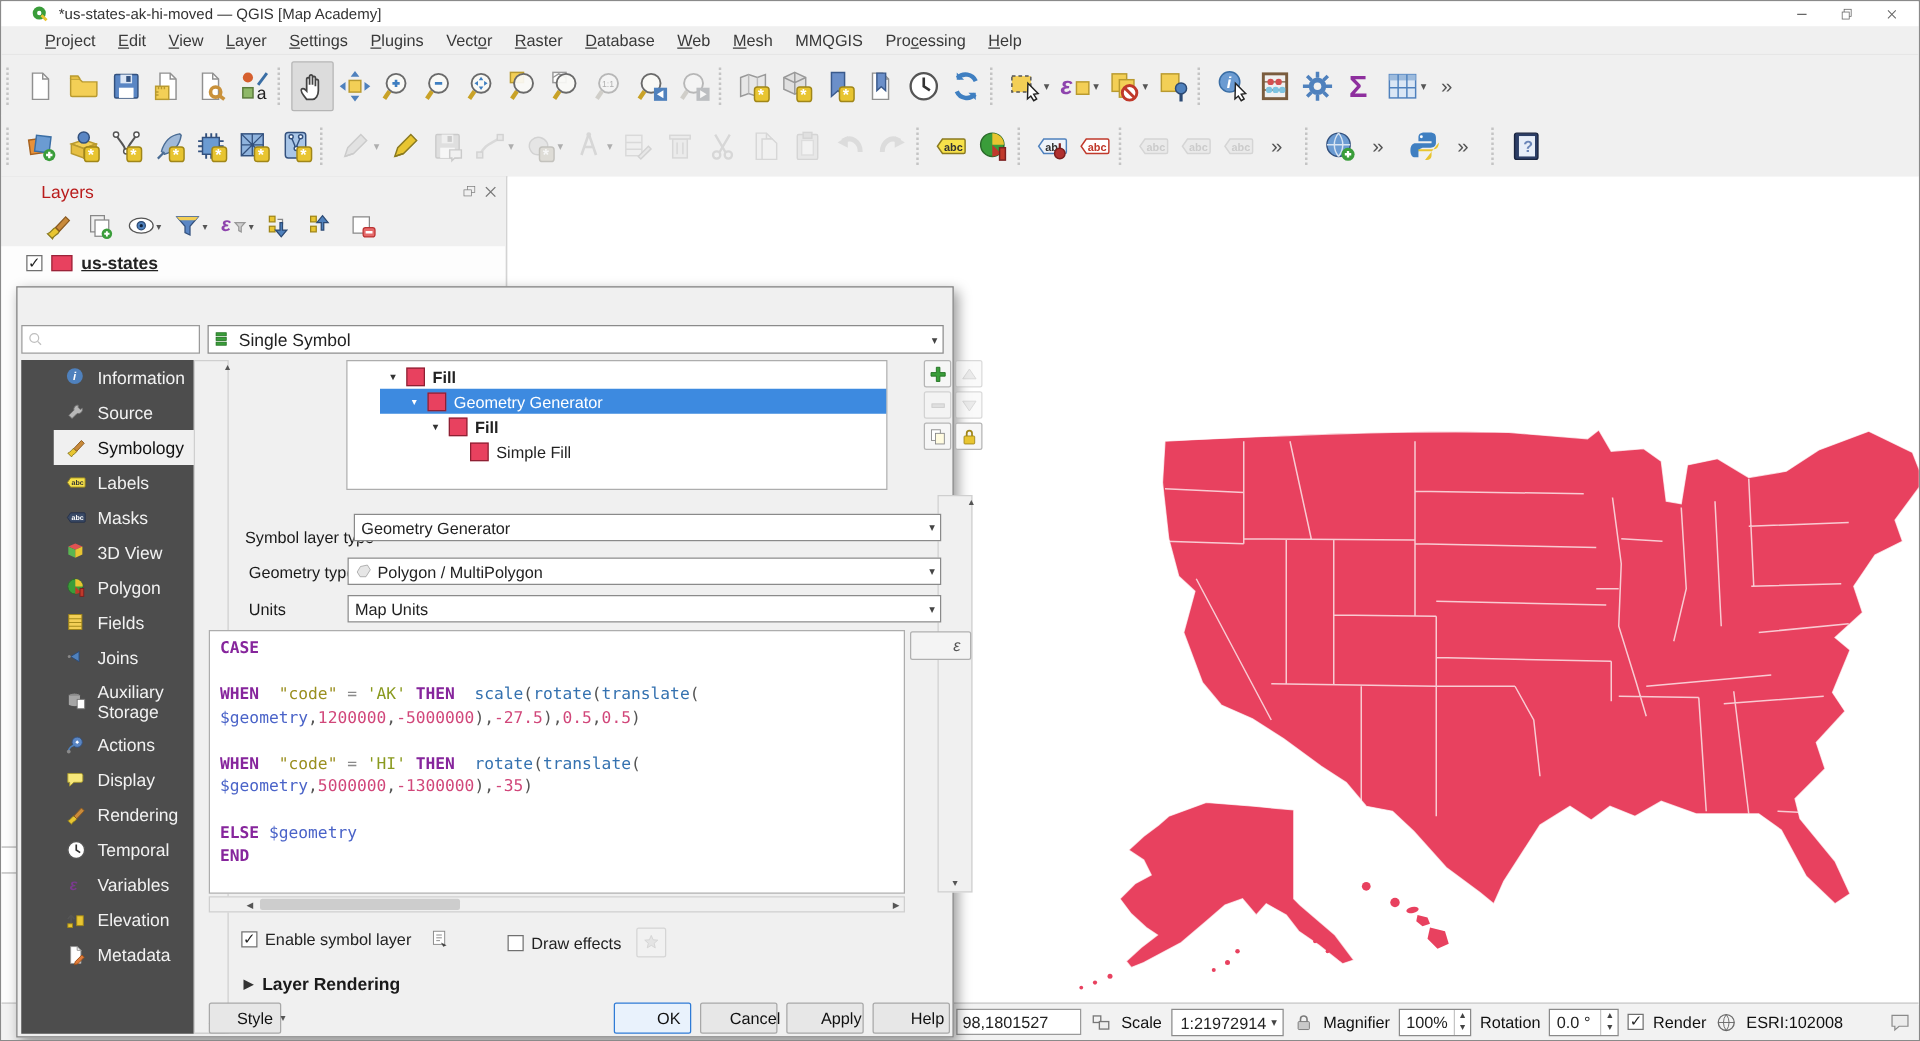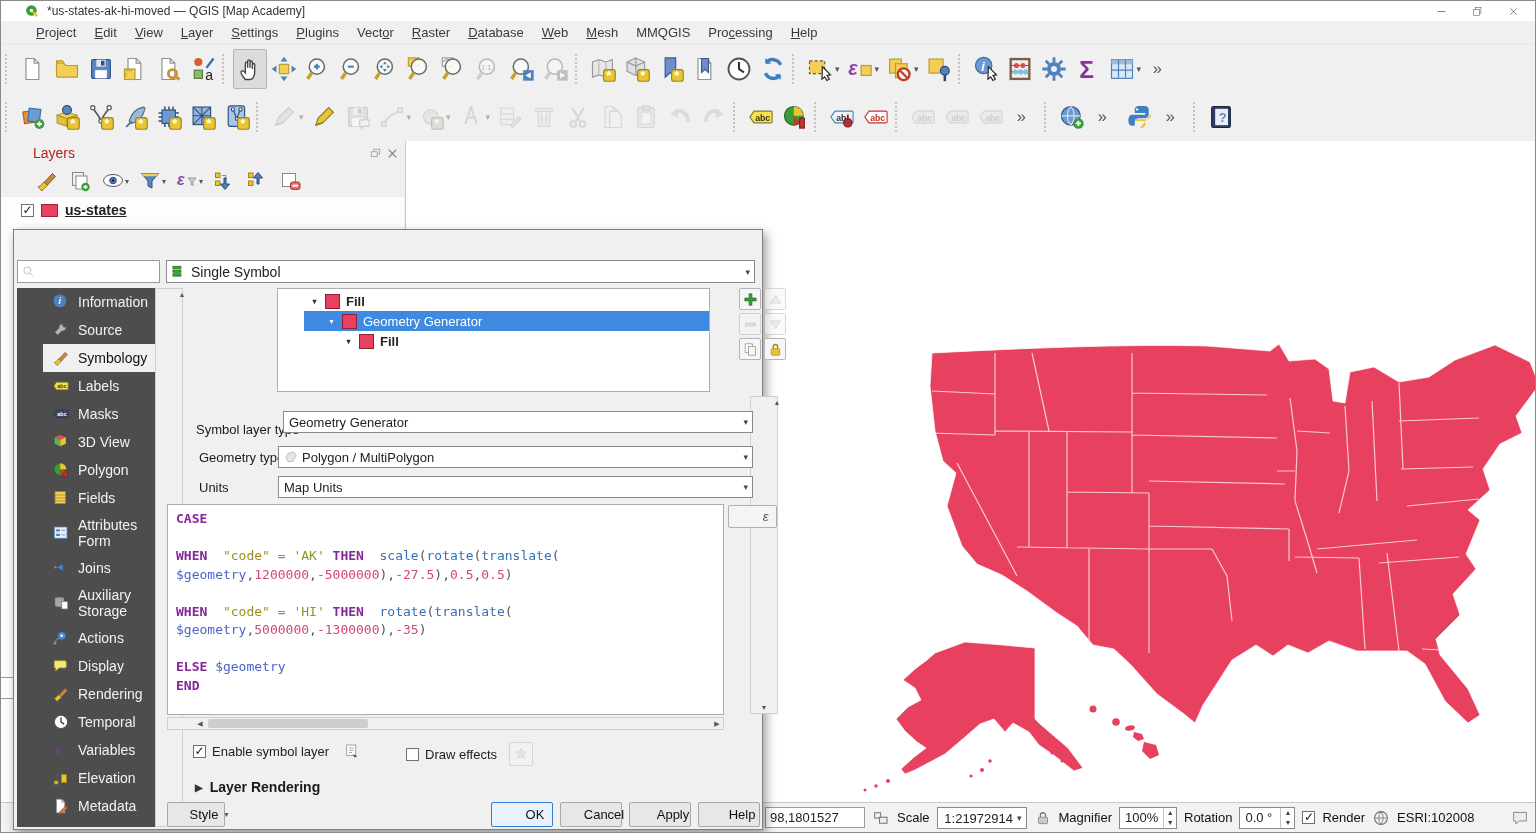--- a/index.html
+++ b/index.html
@@ -890,29 +890,20 @@
         </div>
         <div class="side-item">
           <span class="icn"><svg viewBox="0 0 24 24">
               <rect x="4" y="3.5" width="14" height="16" fill="#f3cf56" stroke="#a08618"></rect>
               <path d="M4 8h14M4 12h14M4 16h14" stroke="#a08618"></path>
             </svg></span>
           <span>Fields</span>
         </div>
         <div class="side-item">
           <span class="icn"><svg viewBox="0 0 24 24">
-              <rect x="3" y="4" width="17" height="15" fill="#e8eef8" stroke="#4f81bd"></rect>
-              <rect x="5.5" y="7" width="5" height="3" fill="#4f81bd"></rect>
-              <rect x="5.5" y="13" width="5" height="3" fill="#4f81bd"></rect>
-              <path d="M12.5 8.5h5M12.5 14.5h5" stroke="#4f81bd"></path>
-            </svg></span>
-          <span style="width: 80px;">Attributes Form</span>
-        </div>
-        <div class="side-item">
-          <span class="icn"><svg viewBox="0 0 24 24">
               <path d="M15 5.5l-9 5.5 9 5.5z" fill="#4f81bd" stroke="#2c4a74"></path>
               <circle cx="4.5" cy="11" r="1.6" fill="#888"></circle>
             </svg></span>
           <span>Joins</span>
         </div>
         <div class="side-item">
           <span class="icn"><svg viewBox="0 0 24 24">
               <ellipse cx="10" cy="6" rx="6.5" ry="2.7" fill="#8a8a8a" stroke="#4a4a4a"></ellipse>
               <path d="M3.5 6v9c0 1.5 3 2.7 6.5 2.7s6.5-1.2 6.5-2.7V6" fill="#a5a5a5" stroke="#4a4a4a"></path>
               <rect x="13" y="10" width="8" height="10" fill="#fff" stroke="#777"></rect>
@@ -995,20 +986,25 @@
         </div>
         <div class="tree-row sel" style="padding-left: 23px;">
           <span class="arrow">▾</span>
           <span class="swatch sym-swatch-js" style="background: rgb(232, 65, 95);"></span>
           <span>Geometry Generator</span>
         </div>
         <div class="tree-row bold" style="padding-left: 40px;">
           <span class="arrow">▾</span>
           <span class="swatch sym-swatch-js" style="background: rgb(232, 65, 95);"></span>
           <span>Fill</span>
+        </div>
+        <div class="tree-row" style="padding-left: 57px;">
+          <span class="arrow"></span>
+          <span class="swatch sym-swatch-js" style="background: rgb(232, 65, 95);"></span>
+          <span>Simple Fill</span>
         </div>
       </div>
     <div class="abs tree-btns" id="tree-btns">
         <span class="mini-btn">
           <span class="icn"><svg viewBox="0 0 24 24">
               <path d="M10 4h4v6h6v4h-6v6h-4v-6H4v-4h6z" fill="#3a9d3a" stroke="#1f6f1f"></path>
             </svg></span>
         </span>
         <span class="mini-btn dim">
           <span class="icn"><svg viewBox="0 0 24 24">

